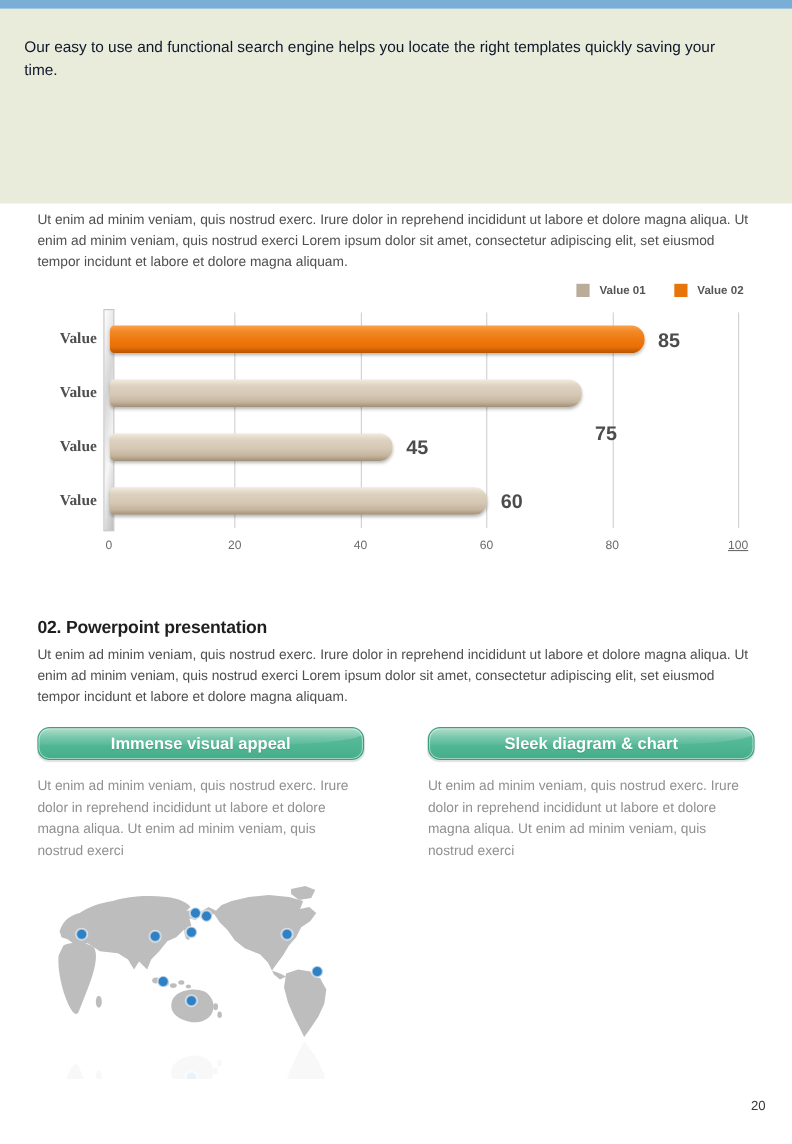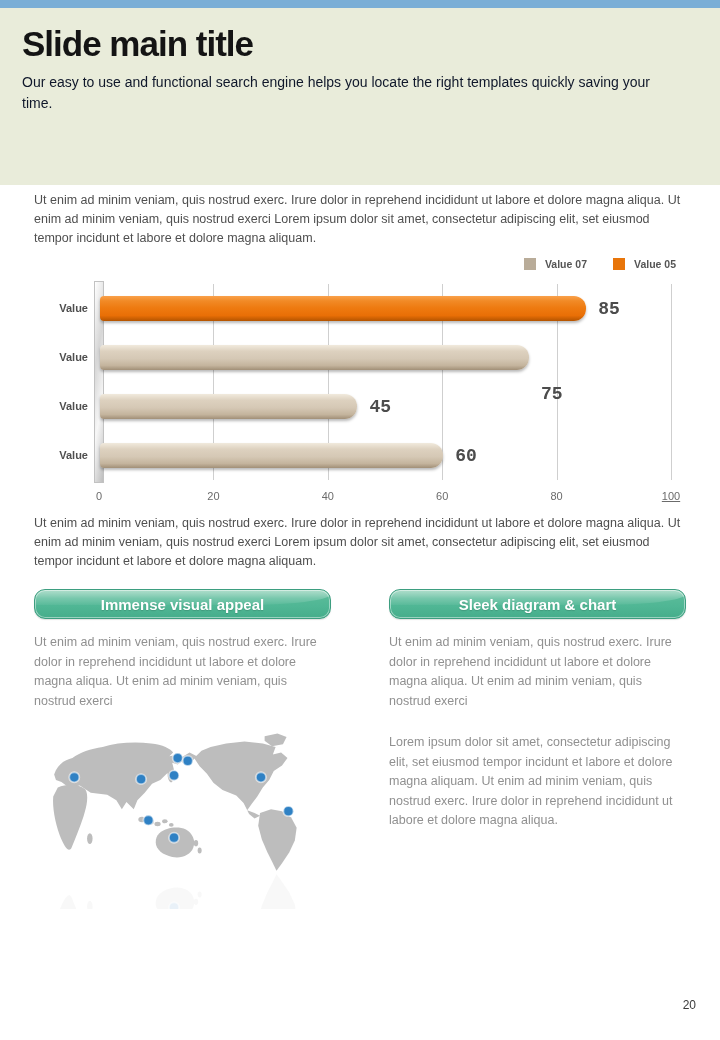--- a/index.html
+++ b/index.html
@@ -68,26 +68,26 @@
     gap:26px;
     align-items:center;
   }
   .legend-item { display:flex; align-items:center; gap:9px; }
   .legend-swatch { width:12px; height:12px; display:inline-block; }
   .legend-label { font-size:10.5px; font-weight:bold; color:#555; }
 
   .chart-cats { position:absolute; left:0; top:28px; width:54px; height:196px; }
   .chart-cat {
     position:absolute; right:0; height:25px; line-height:25px;
-    font-size:11px; font-weight:bold; color:#4f4f4f; 
+    font-size:14px; font-weight:bold; color:#4f4f4f; font-family:Liberation Serif, serif;
   }
   .chart-plot {
     position:absolute;
     left:65px; top:28px;
-    width:572px; height:196px;font-family:Liberation Mono, monospace;
+    width:572px; height:196px;
   }
   .gridline {
     position:absolute; top:0; bottom:0; width:1px; background:#cfcfcf;
   }
   .gridline.axis { background:#a8a8a8; }
   .chart-wall {
     position:absolute;
     left:-5px; top:-3px;
     width:10px; height:202px;
     background:linear-gradient(100deg,#ffffff 0%,#d6d6d6 35%,#f7f7f7 65%,#bdbdbd 100%);
@@ -156,37 +156,36 @@
     font-size:12px;
     color:#3a3a3a;
   }
 </style>
 </head>
 <body>
 
 <div class="top-bar"></div>
 
 <div class="header">
-  <h1>Slide main title</h1>
   <div class="desc">Our easy to use and functional search engine helps you locate the right templates quickly saving your time.</div>
 </div>
 
 <div class="main">
 
   <div class="section-body">Ut enim ad minim veniam, quis nostrud exerc. Irure dolor in reprehend incididunt ut labore et dolore magna aliqua. Ut enim ad minim veniam, quis nostrud exerci  Lorem ipsum dolor sit amet, consectetur adipiscing elit, set eiusmod tempor incidunt et labore et dolore magna aliquam.</div>
 
   <div class="chart">
     <div class="chart-legend">
         <span class="legend-item">
           <span class="legend-swatch" style="background: rgb(185, 172, 153);"></span>
-          <span class="legend-label">Value 07</span>
+          <span class="legend-label">Value 01</span>
         </span>
         <span class="legend-item">
           <span class="legend-swatch" style="background: rgb(232, 117, 10);"></span>
-          <span class="legend-label">Value 05</span>
+          <span class="legend-label">Value 02</span>
         </span>
       </div>
     <div class="chart-cats">
         <div class="chart-cat" style="top: 12px;">Value</div>
         <div class="chart-cat" style="top: 61px;">Value</div>
         <div class="chart-cat" style="top: 110px;">Value</div>
         <div class="chart-cat" style="top: 159px;">Value</div>
       </div>
     <div class="chart-plot">
       <div class="chart-wall"></div>
@@ -208,20 +207,21 @@
     <div class="chart-ticks">
         <span class="chart-tick" style="left: 0%;">0</span>
         <span class="chart-tick" style="left: 20%;">20</span>
         <span class="chart-tick" style="left: 40%;">40</span>
         <span class="chart-tick" style="left: 60%;">60</span>
         <span class="chart-tick" style="left: 80%;">80</span>
         <span class="chart-tick" style="left: 100%; text-decoration: underline;">100</span>
       </div>
   </div>
 
+  <div class="section-heading sec2-heading">02. Powerpoint presentation</div>
   <div class="section-body">Ut enim ad minim veniam, quis nostrud exerc. Irure dolor in reprehend incididunt ut labore et dolore magna aliqua. Ut enim ad minim veniam, quis nostrud exerci  Lorem ipsum dolor sit amet, consectetur adipiscing elit, set eiusmod tempor incidunt et labore et dolore magna aliquam.</div>
 
   <div class="columns">
     <div class="col">
       <div class="banner">Immense visual appeal</div>
       <div class="col-body">Ut enim ad minim veniam, quis nostrud exerc. Irure dolor in reprehend incididunt ut labore et dolore magna aliqua. Ut enim ad minim veniam, quis nostrud exerci</div>
       <div class="map-wrap">
         <svg width="302" height="192" viewBox="0 0 330 200" xmlns="http://www.w3.org/2000/svg">
           <g id="landmass">
             <g fill="#bdbdbd">
@@ -266,19 +266,18 @@
               <circle cx="278" cy="98" r="5.5"></circle>
             </g>
           </g>
           <use href="#landmass" transform="translate(0,330) scale(1,-1)" opacity="0.1"></use>
         </svg>
       </div>
     </div>
     <div class="col">
       <div class="banner">Sleek diagram &amp; chart</div>
       <div class="col-body">Ut enim ad minim veniam, quis nostrud exerc. Irure dolor in reprehend incididunt ut labore et dolore magna aliqua. Ut enim ad minim veniam, quis nostrud exerci</div>
-      <div class="col-body">Lorem ipsum dolor sit amet, consectetur adipiscing elit, set eiusmod tempor incidunt et labore et dolore magna aliquam. Ut enim ad minim veniam, quis nostrud exerc. Irure dolor in reprehend incididunt ut labore et dolore magna aliqua.</div>
     </div>
   </div>
 
 </div>
 
 <div class="page-number">20</div>
 
 </body></html>

